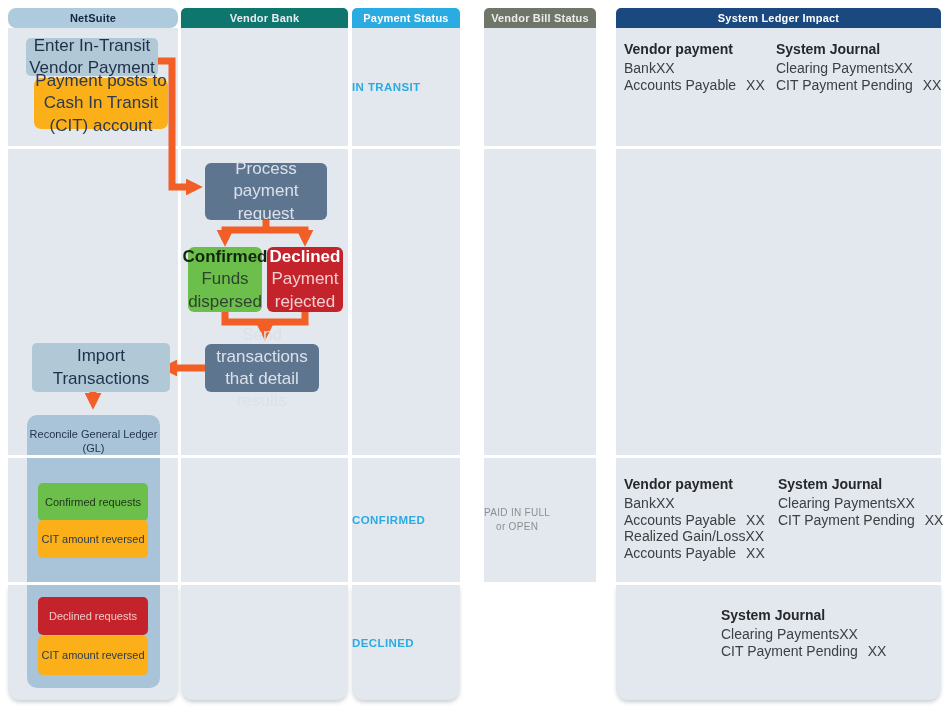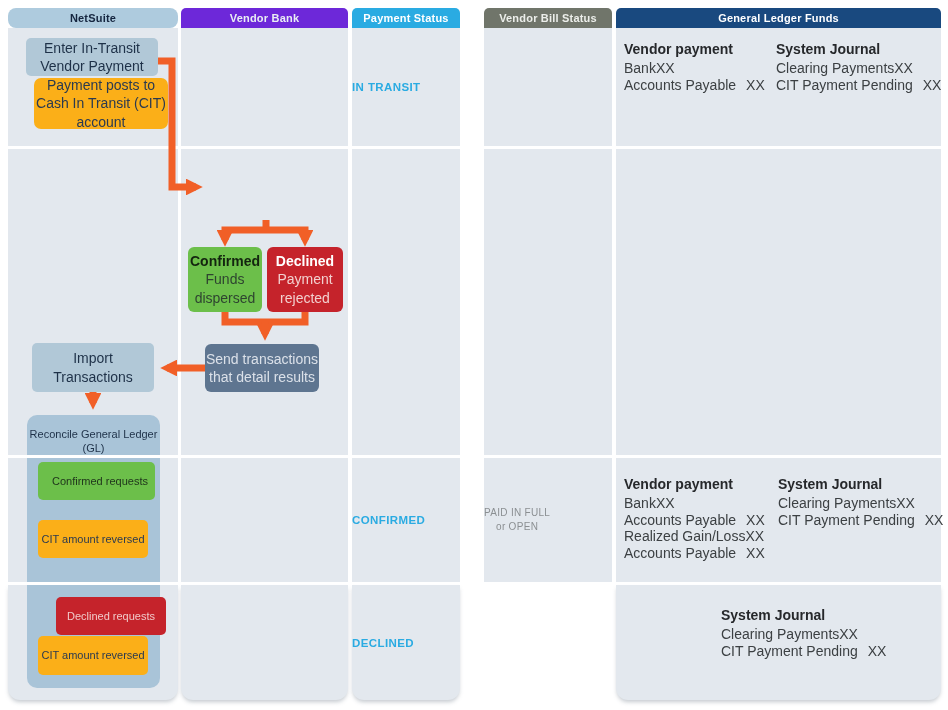--- a/index.html
+++ b/index.html
@@ -3,69 +3,69 @@
 <meta charset="utf-8">
 <style>
   html,body{margin:0;padding:0;background:#ffffff;font-family:"Liberation Sans","DejaVu Sans",sans-serif;}
   #canvas{position:relative;width:948px;height:710px;background:#ffffff;overflow:hidden;}
 
   
   .col{position:absolute;top:8px;display:flex;flex-direction:column;}
   .col-netsuite{left:8px;width:170px;}
   .col-vendorbank{left:181px;width:167px;}
   .col-payment{left:352px;width:108px;}
-  .col-bill{left:484px;width:128px;}
+  .col-bill{left:484px;width:112px;}
   .col-gl{left:616px;width:325px;}
 
   .col-header{height:20px;border-radius:5px 5px 0 0;display:flex;align-items:center;justify-content:center;
     font-size:11px;font-weight:bold;letter-spacing:.2px;}
   .hdr-netsuite{background:#aecbde;color:#15253f;border-radius:8px;}
-  .hdr-vendorbank{background:#6d28d9;color:#e9eef3;text-align:center;}
+  .hdr-vendorbank{background:#0f766e;color:#e9eef3;text-align:center;}
   .hdr-payment{background:#2aabe2;color:#ffffff;}
   .hdr-bill{background:#70756a;color:#eceeea;}
   .hdr-gl{background:#19497f;color:#ffffff;}
 
   .cell{background:#e3e8ee;position:relative;}
   .r1{height:118px;}
   .r2{height:306px;margin-top:3px;}
   .r3{height:124px;margin-top:3px;}
   .r4{height:115px;margin-top:3px;border-radius:0 0 12px 12px;box-shadow:0 3px 4px -1px rgba(125,135,148,.45);}
   .center-cell{display:flex;align-items:center;justify-content:flex-start;text-align:center;}
 
   .status-text{font-size:11.5px;font-weight:bold;letter-spacing:.4px;color:#2aabe2;}
   .bill-text{font-size:10px;color:#8b8f92;letter-spacing:.3px;line-height:1.45;text-align:center;}
 
   
   .box{position:absolute;display:flex;flex-direction:column;align-items:center;justify-content:center;
-    text-align:center;font-size:14px;line-height:1.3;z-index:5;}
+    text-align:center;font-size:17px;line-height:1.3;z-index:5;}
   .lightblue{background:#b1c8d7;color:#1e3148;border-radius:5px;}
   .orangebox{background:#fbaf18;color:#2b3a50;border-radius:7px;}
   .slatebox{background:#5e7590;color:#dbe1e9;border-radius:6px;}
   .greenbox{background:#6cbf4a;border-radius:6px;color:#2e4430;}
   .redbox{background:#c5232b;border-radius:6px;color:#f2cfce;}
   .greenbox .t{font-weight:bold;color:#13240f;}
   .redbox .t{font-weight:bold;color:#ffffff;}
 
   #enter-box{left:26px;top:38px;width:132px;height:38px;}
   #cit-box{left:34px;top:78px;width:134px;height:51px;}
   #process-box{left:205px;top:163px;width:122px;height:57px;}
   #confirmed-box{left:188px;top:247px;width:74px;height:65px;}
   #declined-box{left:267px;top:247px;width:76px;height:65px;}
   #send-box{left:205px;top:344px;width:114px;height:48px;}
-  #import-box{left:32px;top:343px;width:122px;height:49px;}
+  #import-box{left:32px;top:343px;width:138px;height:49px;}
 
   
   #band{position:absolute;left:27px;top:415px;width:133px;height:273px;background:#a9c4d8;border-radius:10px;z-index:1;}
   #reconcile-label{position:absolute;left:0;top:7px;width:133px;height:38px;display:flex;align-items:center;justify-content:center;
     text-align:center;font-size:11px;line-height:1.3;color:#1e3148;z-index:3;}
   .band-box{position:absolute;left:11px;width:110px;height:38px;z-index:3;display:flex;align-items:center;justify-content:center;
     text-align:center;font-size:11px;line-height:1.3;}
-  #confirmed-req{top:47px;background:#6cbf4a;color:#20361c;border-radius:5px;padding-left:7px;}
+  #confirmed-req{top:68px;background:#6cbf4a;color:#20361c;border-radius:5px;}
   #cit-rev-1{top:105px;background:#fbaf18;color:#2b3a50;border-radius:5px;}
-  #declined-req{top:182px;background:#c5232b;color:#f0c9c9;border-radius:5px;margin-left:18px;}
+  #declined-req{top:182px;background:#c5232b;color:#f0c9c9;border-radius:5px;}
   #cit-rev-2{top:221px;background:#fbaf18;color:#2b3a50;border-radius:5px;height:39px;}
   .band-divider{position:absolute;left:8px;width:170px;height:3px;background:#ffffff;z-index:2;}
 
   
   .ledger-block{position:absolute;font-size:14px;color:#3c4043;}
   .ledger-title{font-weight:bold;color:#26282b;margin-bottom:4px;line-height:14px;}
   .entry{display:flex;line-height:16.5px;white-space:nowrap;}
   .entry.debit{justify-content:flex-start;}
   .entry.credit .amt{margin-left:10px;}
   .lb-vp{width:142px;}
@@ -115,21 +115,21 @@
     <div class="cell r2"></div>
     <div class="cell r3 center-cell">
       <div class="bill-text">
         <span>PAID IN FULL</span><br>
         <span>or OPEN</span>
       </div>
     </div>
   </div>
 
   <div class="col col-gl">
-    <div class="col-header hdr-gl">General Ledger Funds</div>
+    <div class="col-header hdr-gl">System Ledger Impact</div>
 
     <div class="cell r1">
       <div class="ledger-block lb-vp" style="left:8px;top:14px;">
         <div class="ledger-title">Vendor payment</div>
         <div class="entry debit">
           <span>Bank</span>
           <span class="amt">XX</span>
         </div>
         <div class="entry credit">
           <span>Accounts Payable</span>
@@ -221,20 +221,21 @@
       <path d="M225 240 V230 H305 V240" marker-start="url(#ah)" marker-end="url(#ah)"></path>
       <path d="M225 312 V322 H305 V312"></path>
       <path d="M265 322 V334" marker-end="url(#ah)"></path>
       <path d="M205 368 H167" marker-end="url(#ah)"></path>
       <path d="M93 392 V403" marker-end="url(#ah)"></path>
     </g>
   </svg>
 
   <div id="enter-box" class="box lightblue">Enter In-Transit Vendor Payment</div>
   <div id="cit-box" class="box orangebox">Payment posts to Cash In Transit (CIT) account</div>
+  <div id="process-box" class="box slatebox">Process payment request</div>
   <div id="confirmed-box" class="box greenbox">
     <span class="t">Confirmed</span>
     <span>Funds dispersed</span>
   </div>
   <div id="declined-box" class="box redbox">
     <span class="t">Declined</span>
     <span>Payment rejected</span>
   </div>
   <div id="send-box" class="box slatebox">Send transactions that detail results</div>
   <div id="import-box" class="box lightblue">Import Transactions</div>

